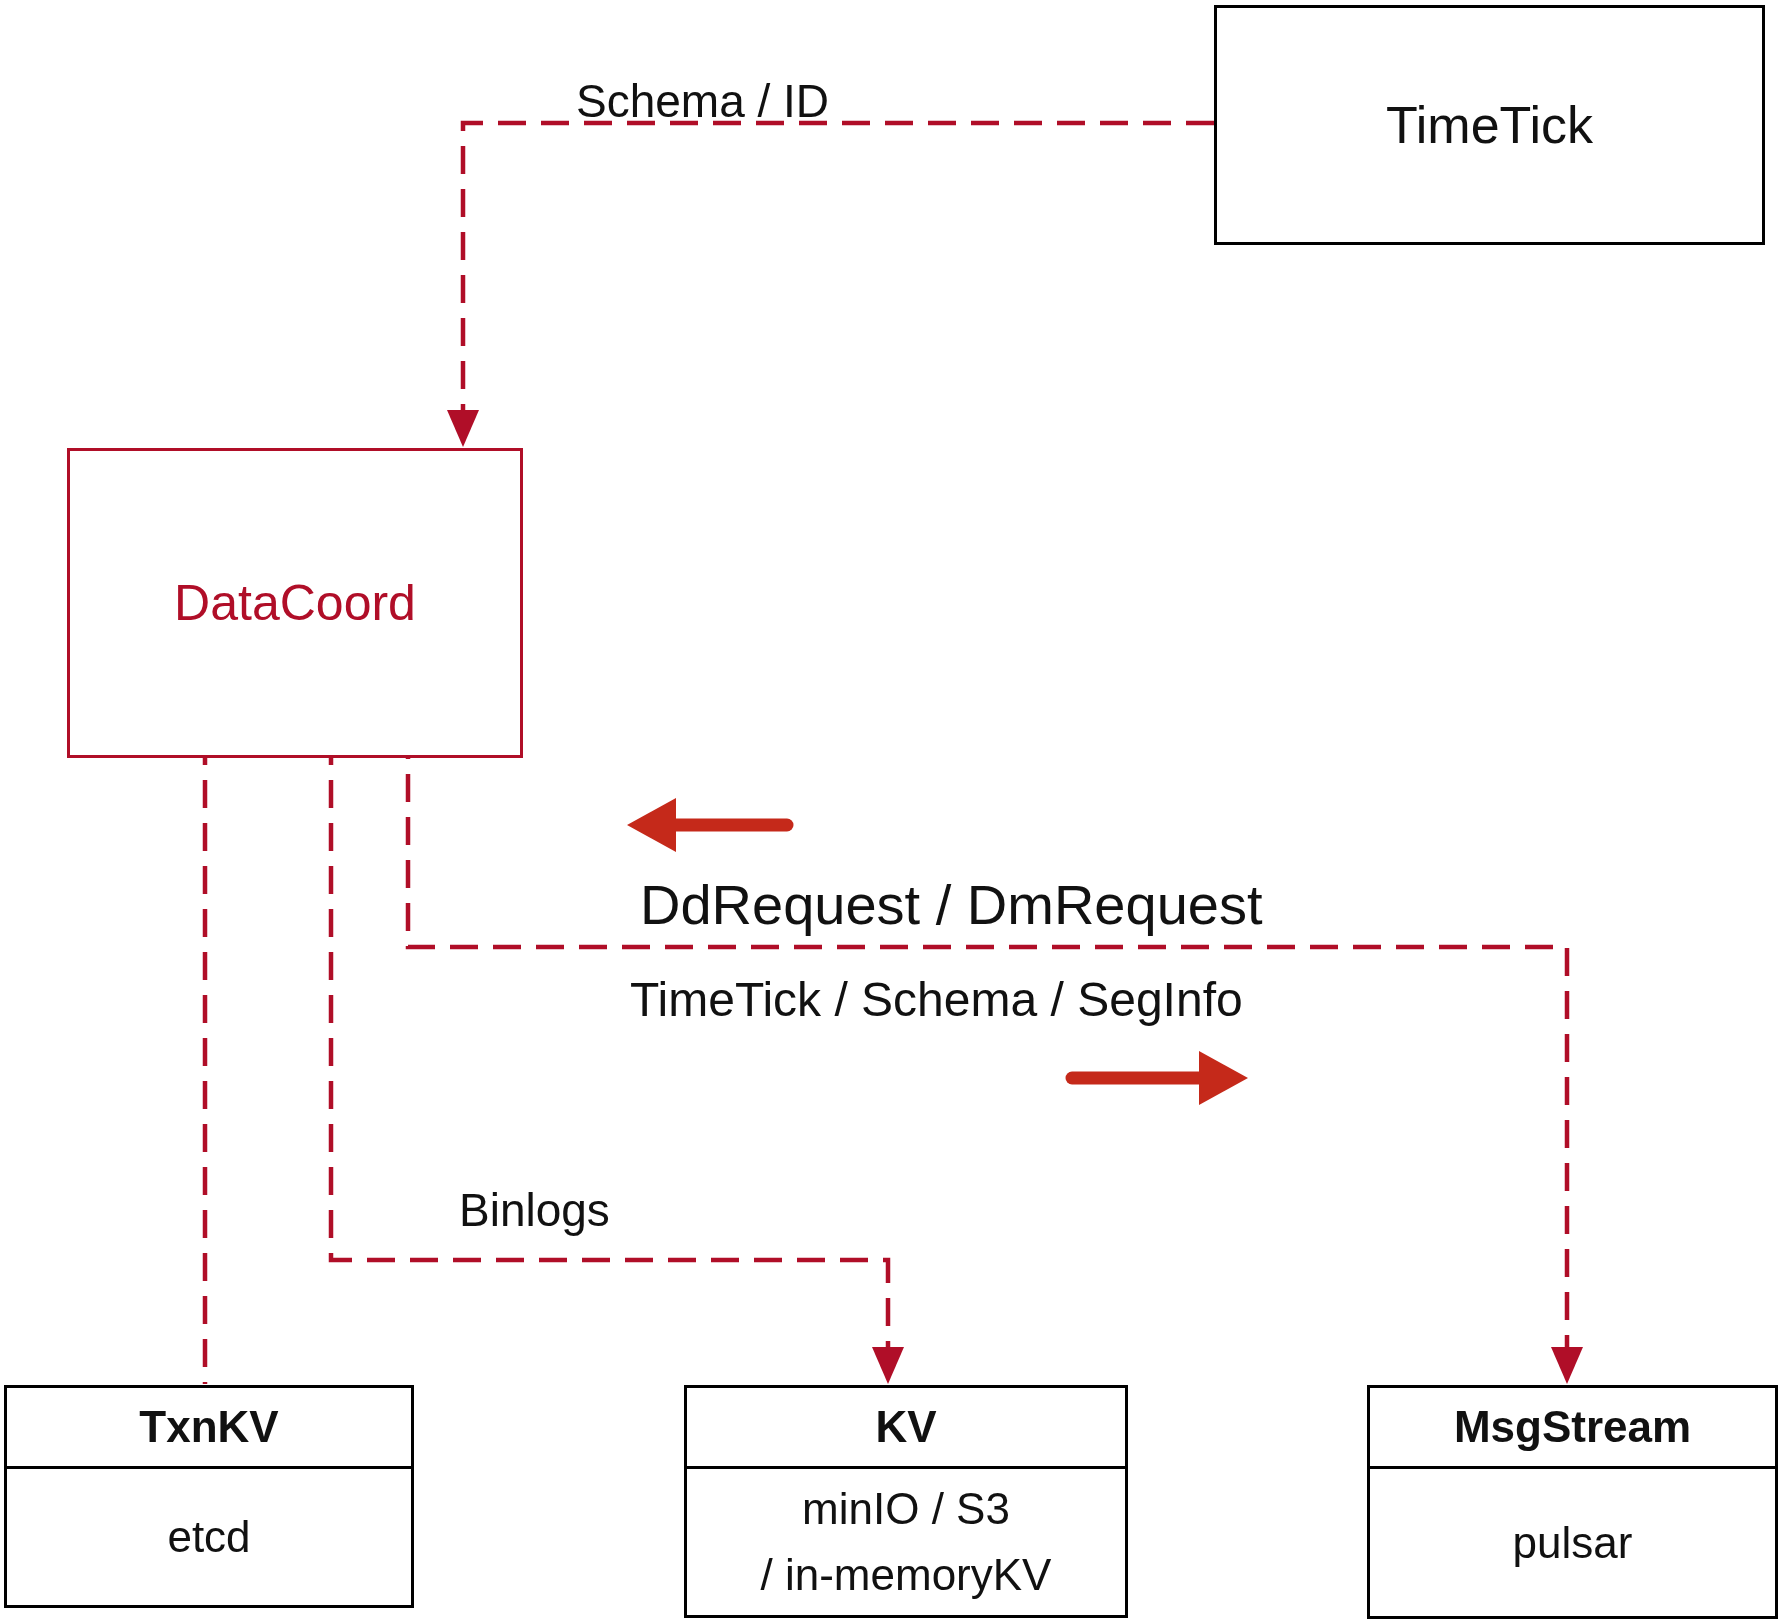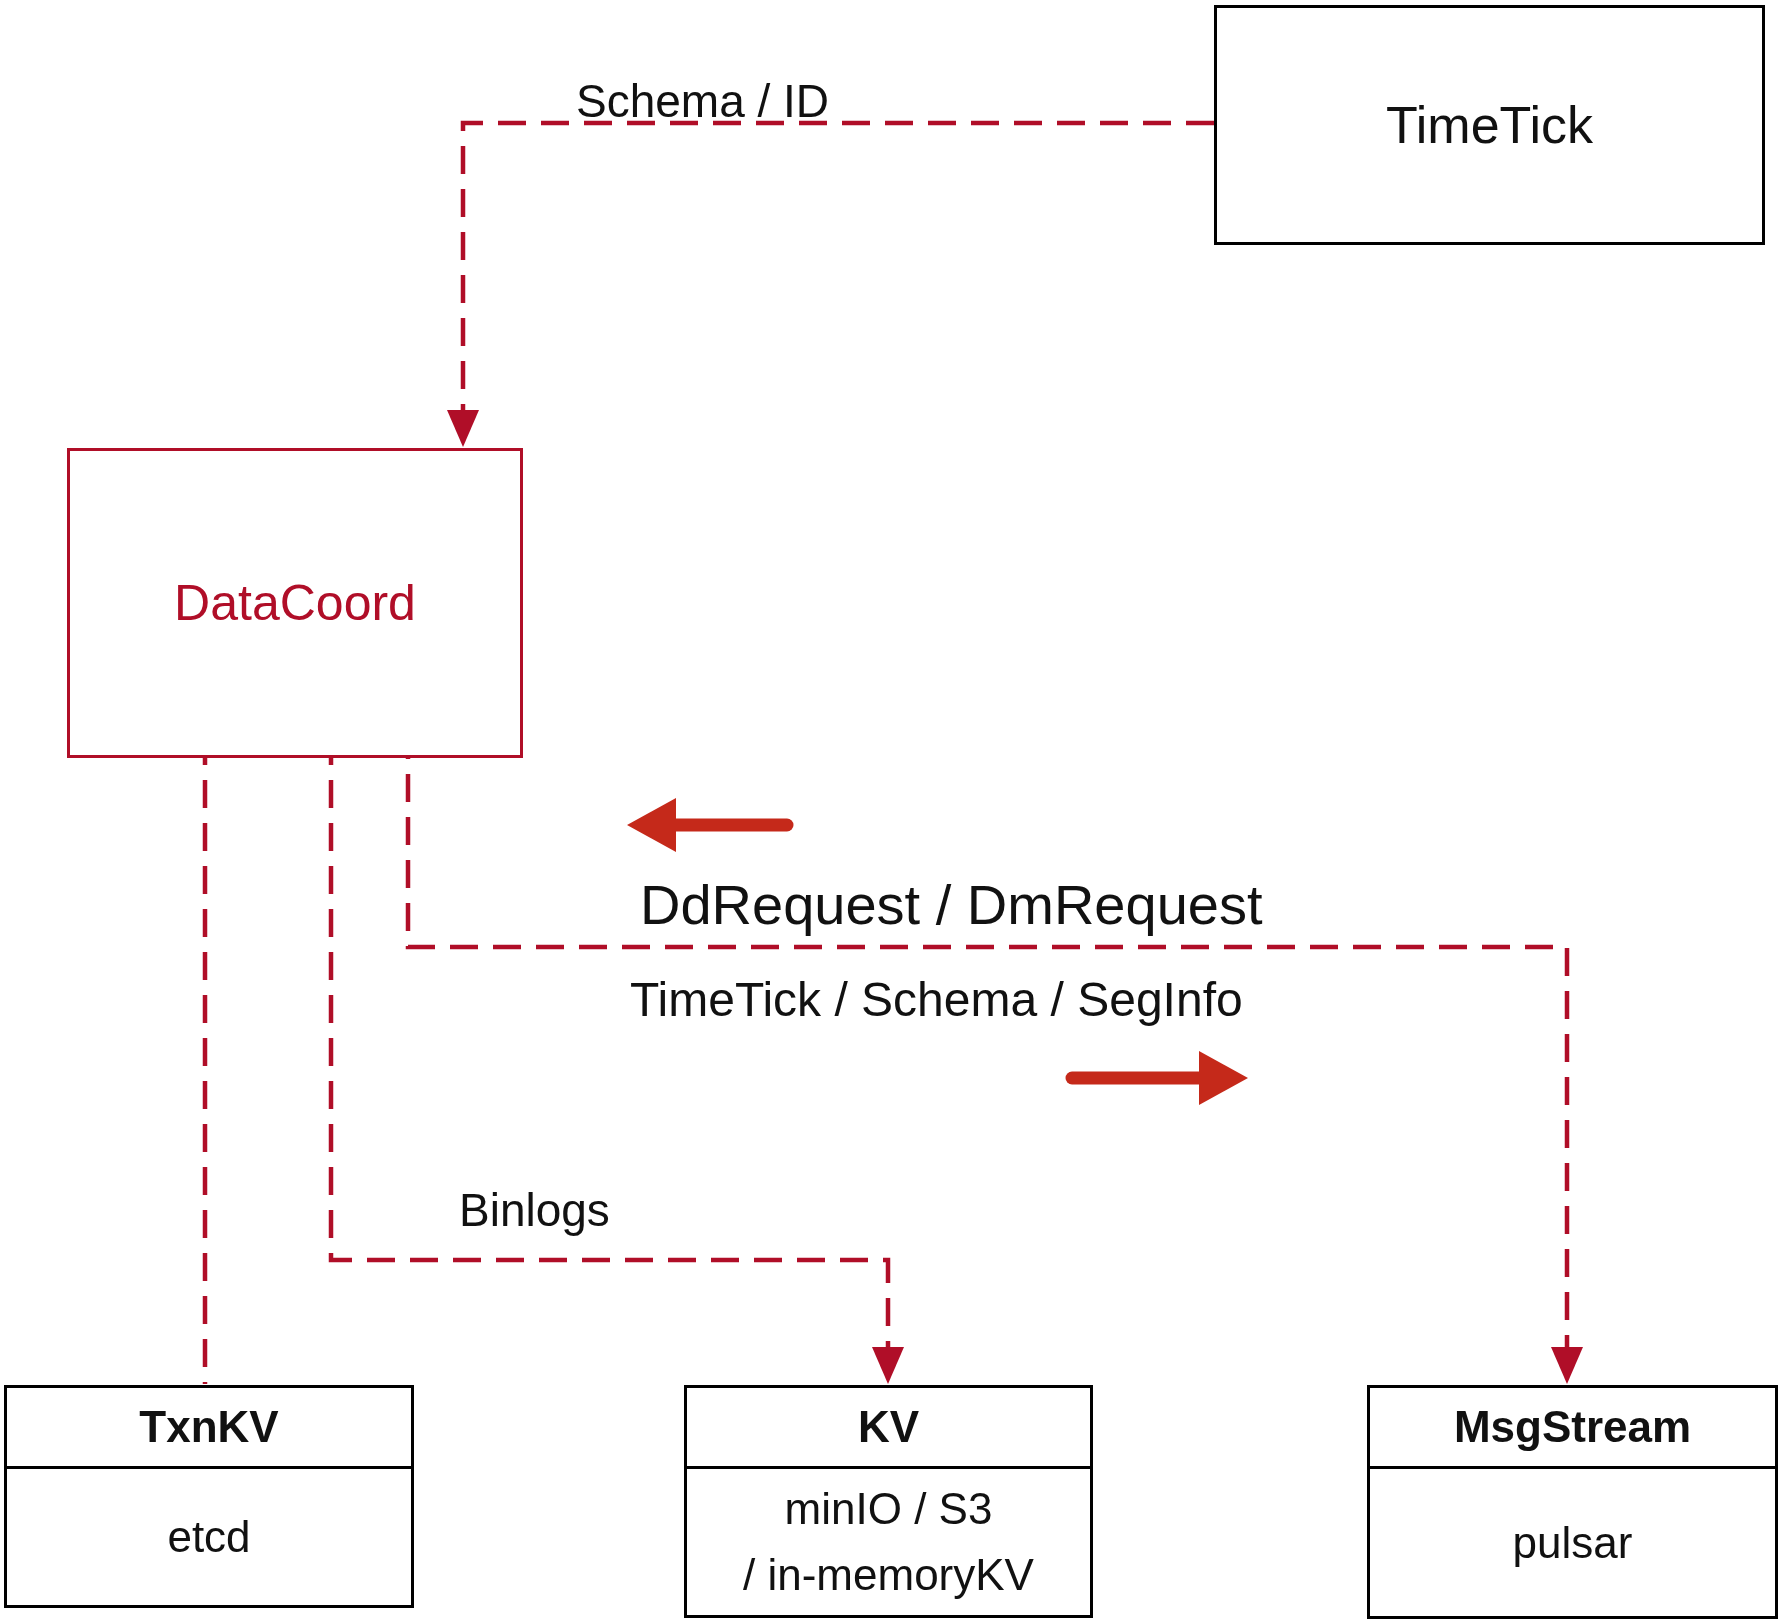--- a/index.html
+++ b/index.html
@@ -42,21 +42,21 @@
     border-bottom:3px solid var(--box-black);
     display:flex;align-items:center;justify-content:center;
     font-weight:bold;font-size:44px;
   }
   .table-node .bd{
     flex:1;display:flex;flex-direction:column;
     align-items:center;justify-content:center;
     font-size:44px;line-height:1.5;text-align:center;
   }
   .node-txnkv{left:4px;top:1385px;width:410px;height:223px;}
-  .node-kv{left:684px;top:1385px;width:409px;height:233px;}
+  .node-kv{left:684px;top:1385px;width:444px;height:233px;}
   .node-msgstream{left:1367px;top:1385px;width:411px;height:234px;}
 
   .edge-label{
     position:absolute;color:var(--text-black);
     white-space:nowrap;font-size:46px;
   }
   .lbl-schema{left:576px;top:54px;margin-top:20px;}
   .lbl-ddrequest{left:640px;top:872px;font-size:56px;}
   .lbl-timetick{left:630px;top:972px;font-size:48px;}
   .lbl-binlogs{left:459px;top:1183px;}

